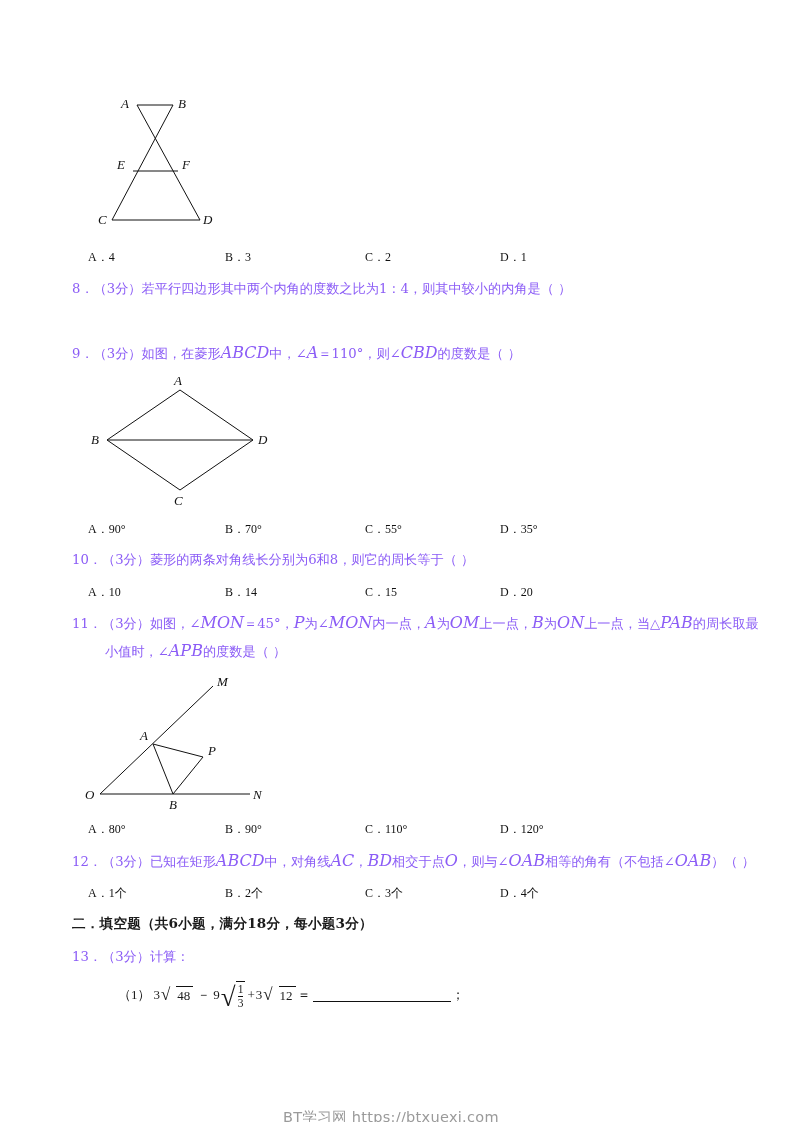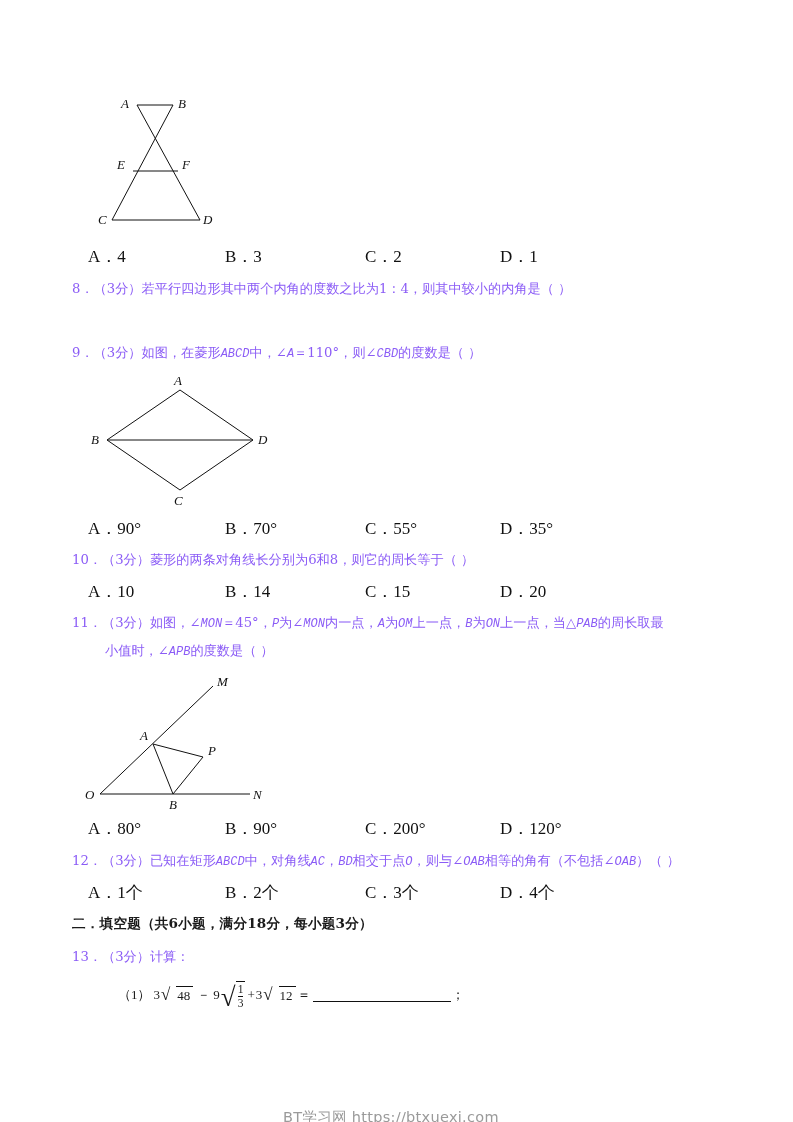--- a/index.html
+++ b/index.html
@@ -30,21 +30,21 @@
     white-space: nowrap;
     color: #8b5cf6;
   }
   .qline.cn { font-family: "DejaVu Serif", "Liberation Serif", serif; }
 
   .opts {
     position: absolute;
     left: 88px;
     width: 660px;
     height: 20px;
-    font-size: 17px;
+    font-size: 12px;
     line-height: 20px;
   }
   .opt {
     position: absolute;
     top: 0;
     white-space: nowrap;
     color: #111;
   }
   .opt.a { left: 0px; }
   .opt.b { left: 137px; }
@@ -52,21 +52,21 @@
   .opt.d { left: 412px; }
 
   .sec-head {
     position: absolute;
     font-size: 13.6px;
     font-weight: bold;
     letter-spacing: 0.2px;
     white-space: nowrap;
     font-family: "DejaVu Serif", "Liberation Serif", serif;
   }
-  .small-ital { font-style: italic; font-size: 12px; font-family: Liberation Mono, monospace; }
+  .small-ital { font-style: italic; font-size: 16px; }
 
   
   .fig { position: absolute; }
   .fig svg { display: block; }
   .lbl {
     font-family: "Liberation Serif", "DejaVu Serif", serif;
     font-style: italic;
     font-size: 13px;
     fill: #111;
   }
@@ -224,21 +224,21 @@
       <text class="lbl" x="123" y="83">P</text>
       <text class="lbl" x="0" y="127">O</text>
       <text class="lbl" x="84" y="137">B</text>
       <text class="lbl" x="168" y="127">N</text>
     </svg>
   </div>
 
   <div class="opts" style="top:819px;">
     <span class="opt a">A．80°</span>
     <span class="opt b">B．90°</span>
-    <span class="opt c">C．200°</span>
+    <span class="opt c">C．110°</span>
     <span class="opt d">D．120°</span>
   </div>
 
   <div class="qline cn" style="left:72px; top:851px;">
     <span>12．（3分）已知在矩形</span><span class="small-ital">ABCD</span><span>中，对角线</span><span class="small-ital">AC</span><span>，</span><span class="small-ital">BD</span><span>相交于点</span><span class="small-ital">O</span><span>，则与∠</span><span class="small-ital">OAB</span><span>相等的角有（不包括∠</span><span class="small-ital">OAB</span><span>）（        ）</span>
   </div>
   <div class="opts" style="top:883px;">
     <span class="opt a">A．1个</span>
     <span class="opt b">B．2个</span>
     <span class="opt c">C．3个</span>

